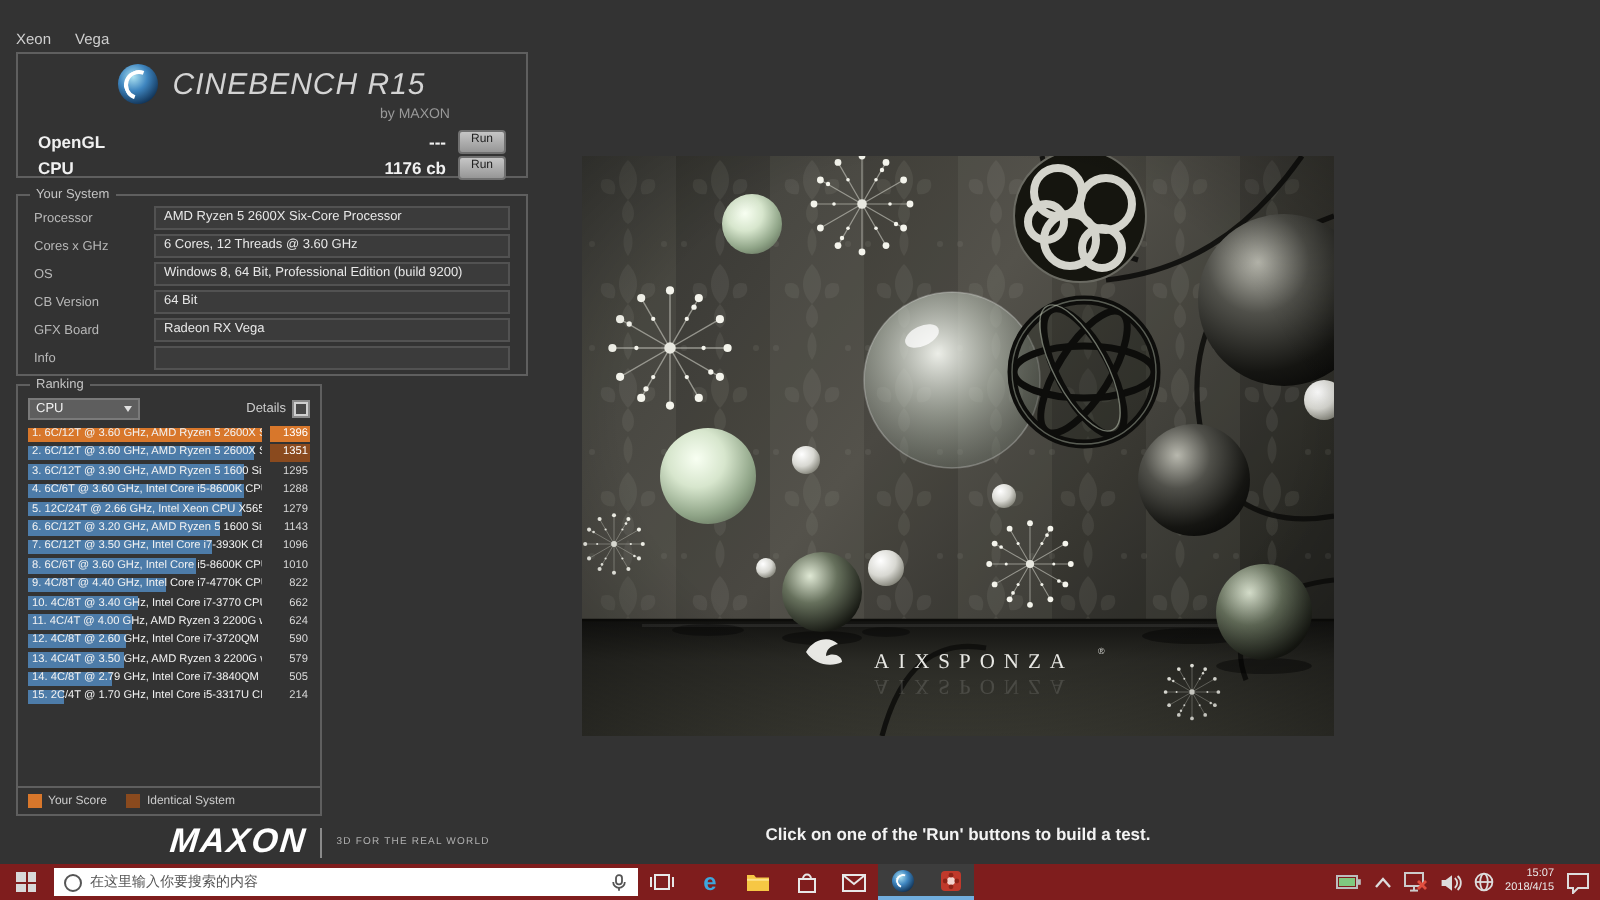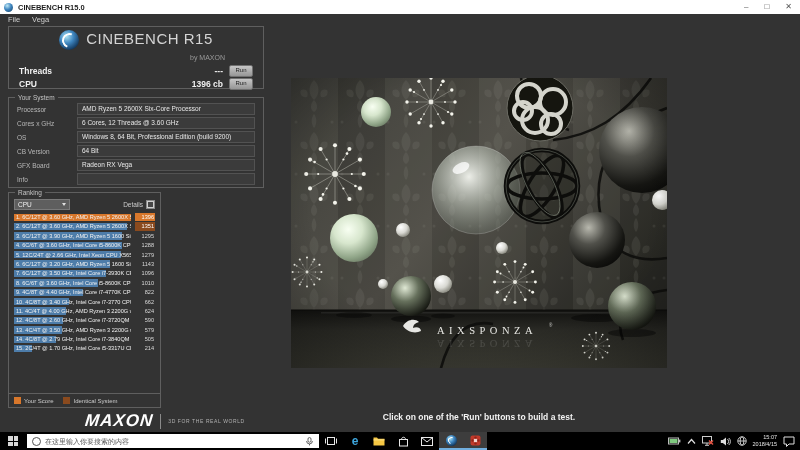--- a/index.html
+++ b/index.html
@@ -12,21 +12,21 @@
   .wtitle{font-size:7.5px;font-weight:bold;color:#1c1c1c;margin-left:5px;}
   .wcontrols{margin-left:auto;display:flex;align-items:center;gap:16px;margin-right:8px;}
   .wcontrols span{font-size:8px;color:#555;line-height:14px;}
   
   .menubar{position:absolute;top:15px;left:8px;display:flex;gap:12px;font-size:7.5px;color:#cfcfcf;}
   
   .gbox{position:absolute;border:1px solid #5f5f5f;box-sizing:border-box;}
   .gbox-label{position:absolute;top:-4px;left:6px;background:#333333;padding:0 3px;font-size:6.5px;color:#c4c4c4;}
   
   .box-logo{left:8px;top:26px;width:256px;height:63px;}
-  .logo-row{height:24px;padding-top:3px;display:flex;justify-content:center;gap:7px;}
+  .logo-row{height:24px;padding-top:3px;display:flex;align-items:center;justify-content:center;gap:7px;font-style:italic;}
   .cb-sphere{width:20px;height:20px;border-radius:50%;position:relative;flex:none;
              background:radial-gradient(circle at 38% 32%,#aee3f2 0%,#3f86c0 38%,#0e2f52 80%,#081b30 100%);}
   .cb-sphere::after{content:"";position:absolute;left:3px;top:3px;width:11px;height:11px;border-radius:50%;
              border:2px solid transparent;border-left-color:#fff;border-top-color:#fff;transform:rotate(-25deg);}
   .logo-title{font-size:15px;color:#d4d4d4;letter-spacing:.5px;}
   .byline{text-align:right;padding-right:38px;font-size:7px;color:#9a9a9a;height:10px;}
   .test-row{height:12px;margin-top:1px;padding:0 10px;display:flex;align-items:center;}
   .test-name{font-size:8.5px;font-weight:bold;color:#f0f0f0;}
   .test-score{margin-left:auto;font-size:8.5px;font-weight:bold;color:#f0f0f0;margin-right:6px;}
   .run-btn{width:22px;height:10px;font-size:6px;color:#222;text-align:center;line-height:9px;
@@ -66,21 +66,21 @@
   .maxon{position:absolute;left:85px;top:411px;display:flex;align-items:center;gap:7px;}
   .maxon-name{font-size:17px;font-weight:bold;font-style:italic;color:#ffffff;letter-spacing:1px;transform:skewX(-6deg);}
   .maxon-div{width:1px;height:15px;background:#8a8a8a;}
   .maxon-tag{font-size:5px;color:#b0b0b0;letter-spacing:.6px;}
   
   .render-image{position:absolute;left:291px;top:78px;width:376px;height:290px;}
   
   .status-message{position:absolute;left:291px;top:412px;width:376px;text-align:center;
                   font-size:8.5px;font-weight:bold;color:#f2f2f2;}
   
-  .taskbar{position:absolute;left:0;bottom:0;width:800px;height:18px;background:#000000;display:flex;align-items:center;}
+  .taskbar{position:absolute;left:0;bottom:0;width:800px;height:18px;background:#7f1d1d;display:flex;align-items:center;}
   .start-btn{width:26px;height:18px;display:flex;align-items:center;justify-content:center;}
   .win-grid{display:grid;grid-template-columns:4.5px 4.5px;grid-template-rows:4.5px 4.5px;gap:1px;}
   .win-grid span{background:#d8d8d8;}
   .search-box{width:292px;height:14px;background:#ffffff;display:flex;align-items:center;margin-left:1px;}
   .cortana-ring{width:7px;height:7px;border:1.2px solid #555;border-radius:50%;margin-left:5px;flex:none;}
   .search-input{flex:1;border:none;outline:none;font-size:7px;color:#333;padding:0 4px;height:12px;min-width:0;
                 font-family:"Liberation Sans","DejaVu Sans",sans-serif;}
   .search-input::placeholder{color:#555;}
   .mic{margin-right:5px;flex:none;}
   .tb-icon{width:24px;height:18px;display:flex;align-items:center;justify-content:center;box-sizing:border-box;}
@@ -89,49 +89,40 @@
   .cb-sphere.small{width:11px;height:11px;}
   .cb-sphere.small::after{left:2px;top:2px;width:5px;height:5px;border-width:1.5px;}
   .tray{margin-left:auto;display:flex;align-items:center;gap:6px;padding-right:5px;}
   .clock{font-size:5.5px;color:#e8e8e8;text-align:right;line-height:1.25;}
 </style>
 </head>
 <body>
 
 <div class="screen">
 
-  <div class="titlebar">
-    <div class="app-ico"></div>
-    <div class="wtitle">CINEBENCH R15.0</div>
-    <div class="wcontrols">
-      <span>–</span>
-      <span>□</span>
-      <span>✕</span>
-    </div>
-  </div>
 
   <div class="menubar">
-    <span>File</span>
+    <span>Xeon</span>
     <span>Vega</span>
   </div>
 
   <div class="gbox box-logo">
     <div class="logo-row">
       <div class="cb-sphere"></div>
       <div class="logo-title">CINEBENCH R15</div>
     </div>
     <div class="byline">by MAXON</div>
     <div class="test-row">
-      <span class="test-name">Threads</span>
+      <span class="test-name">OpenGL</span>
       <span class="test-score">---</span>
       <span class="run-btn">Run</span>
     </div>
     <div class="test-row">
       <span class="test-name">CPU</span>
-      <span class="test-score">1396 cb</span>
+      <span class="test-score">1176 cb</span>
       <span class="run-btn">Run</span>
     </div>
   </div>
 
   <div class="gbox box-system">
     <span class="gbox-label">Your System</span>
     <div class="sys-rows">
         <div class="sys-row">
           <div class="sys-label">Processor</div>
           <div class="sys-value">AMD Ryzen 5 2600X Six-Core Processor</div>

